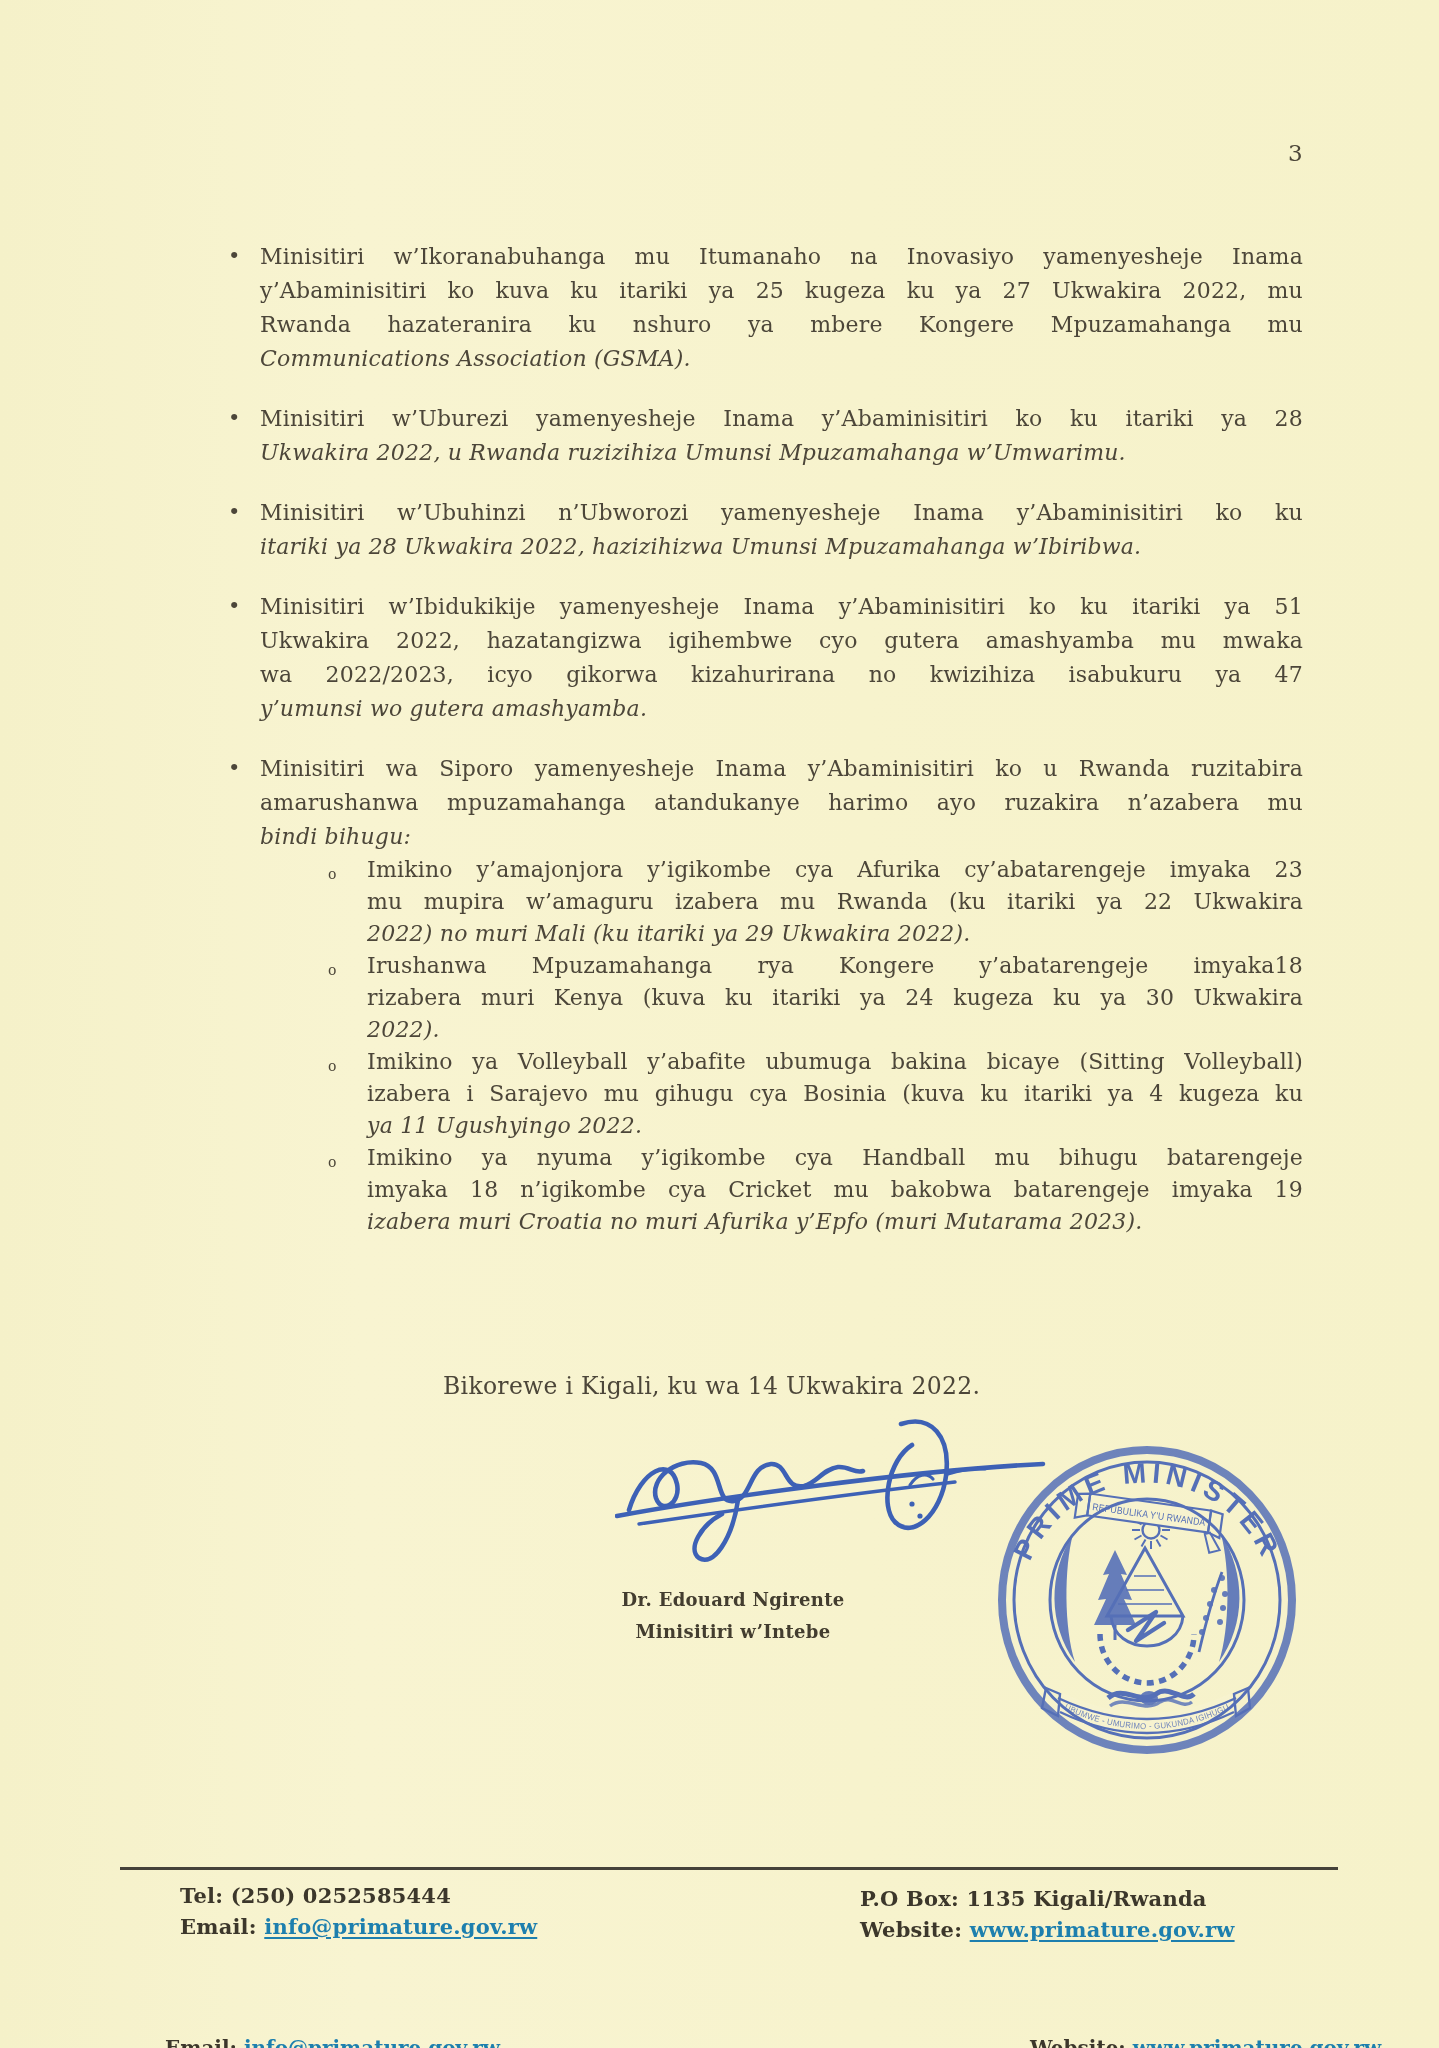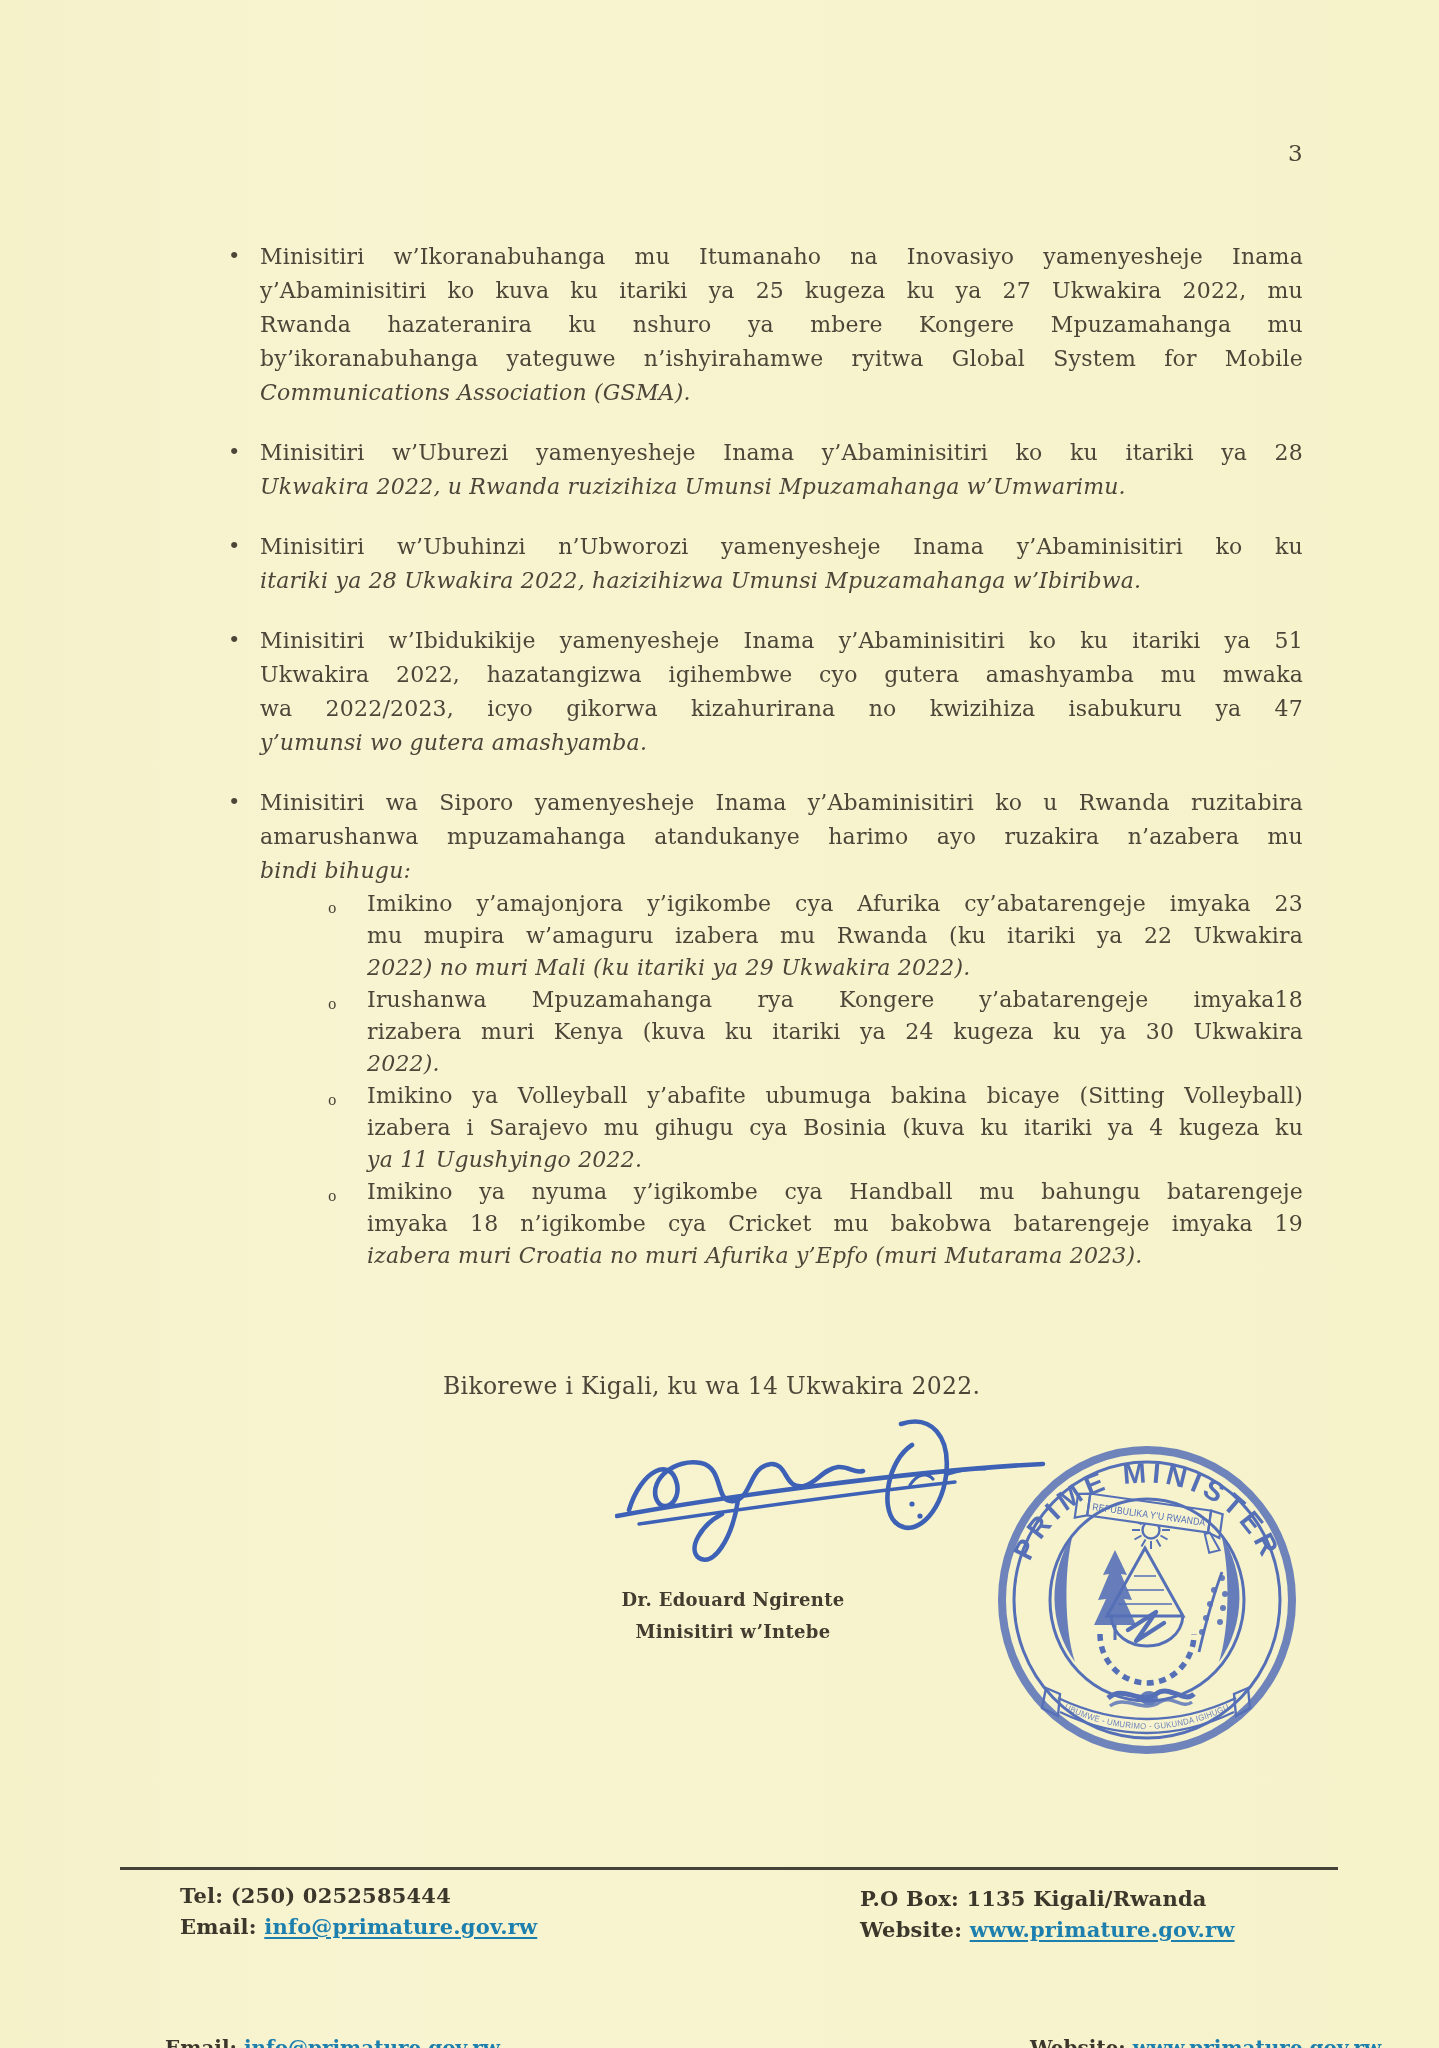--- a/index.html
+++ b/index.html
@@ -69,21 +69,20 @@
 
   <div class="page-number">3</div>
 
   <div class="bullets">
 
     <div class="bullet-item">
       <span class="marker">•</span>
       <span class="b-line">Minisitiri w’Ikoranabuhanga mu Itumanaho na Inovasiyo yamenyesheje Inama</span>
       <span class="b-line">y’Abaminisitiri ko kuva ku itariki ya 25 kugeza ku ya 27 Ukwakira 2022, mu</span>
       <span class="b-line">Rwanda hazateranira ku nshuro ya mbere Kongere Mpuzamahanga mu</span>
-      <span class="b-line">by’ikoranabuhanga yateguwe n’ishyirahamwe ryitwa Global System for Mobile</span>
       <span class="b-line b-last">Communications Association (GSMA).</span>
     </div>
 
     <div class="bullet-item">
       <span class="marker">•</span>
       <span class="b-line">Minisitiri w’Uburezi yamenyesheje Inama y’Abaminisitiri ko ku itariki ya 28</span>
       <span class="b-line b-last">Ukwakira 2022, u Rwanda ruzizihiza Umunsi Mpuzamahanga w’Umwarimu.</span>
     </div>
 
     <div class="bullet-item">
@@ -125,21 +124,21 @@
 
       <div class="sub-item">
         <span class="marker">o</span>
         <span class="b-line">Imikino ya Volleyball y’abafite ubumuga bakina bicaye (Sitting Volleyball)</span>
         <span class="b-line">izabera i Sarajevo mu gihugu cya Bosinia (kuva ku itariki ya 4 kugeza ku</span>
         <span class="b-line b-last">ya 11 Ugushyingo 2022.</span>
       </div>
 
       <div class="sub-item">
         <span class="marker">o</span>
-        <span class="b-line">Imikino ya nyuma y’igikombe cya Handball mu bahungu batarengeje</span>
+        <span class="b-line">Imikino ya nyuma y’igikombe cya Handball mu bihugu batarengeje</span>
         <span class="b-line">imyaka 18 n’igikombe cya Cricket mu bakobwa batarengeje imyaka 19</span>
         <span class="b-line b-last">izabera muri Croatia no muri Afurika y’Epfo (muri Mutarama 2023).</span>
       </div>
 
     </div>
   </div>
 
   <div class="dateline">Bikorewe i Kigali, ku wa 14 Ukwakira 2022.</div>
 
   <svg class="signature-svg" width="440" height="170" viewBox="0 0 440 170">

